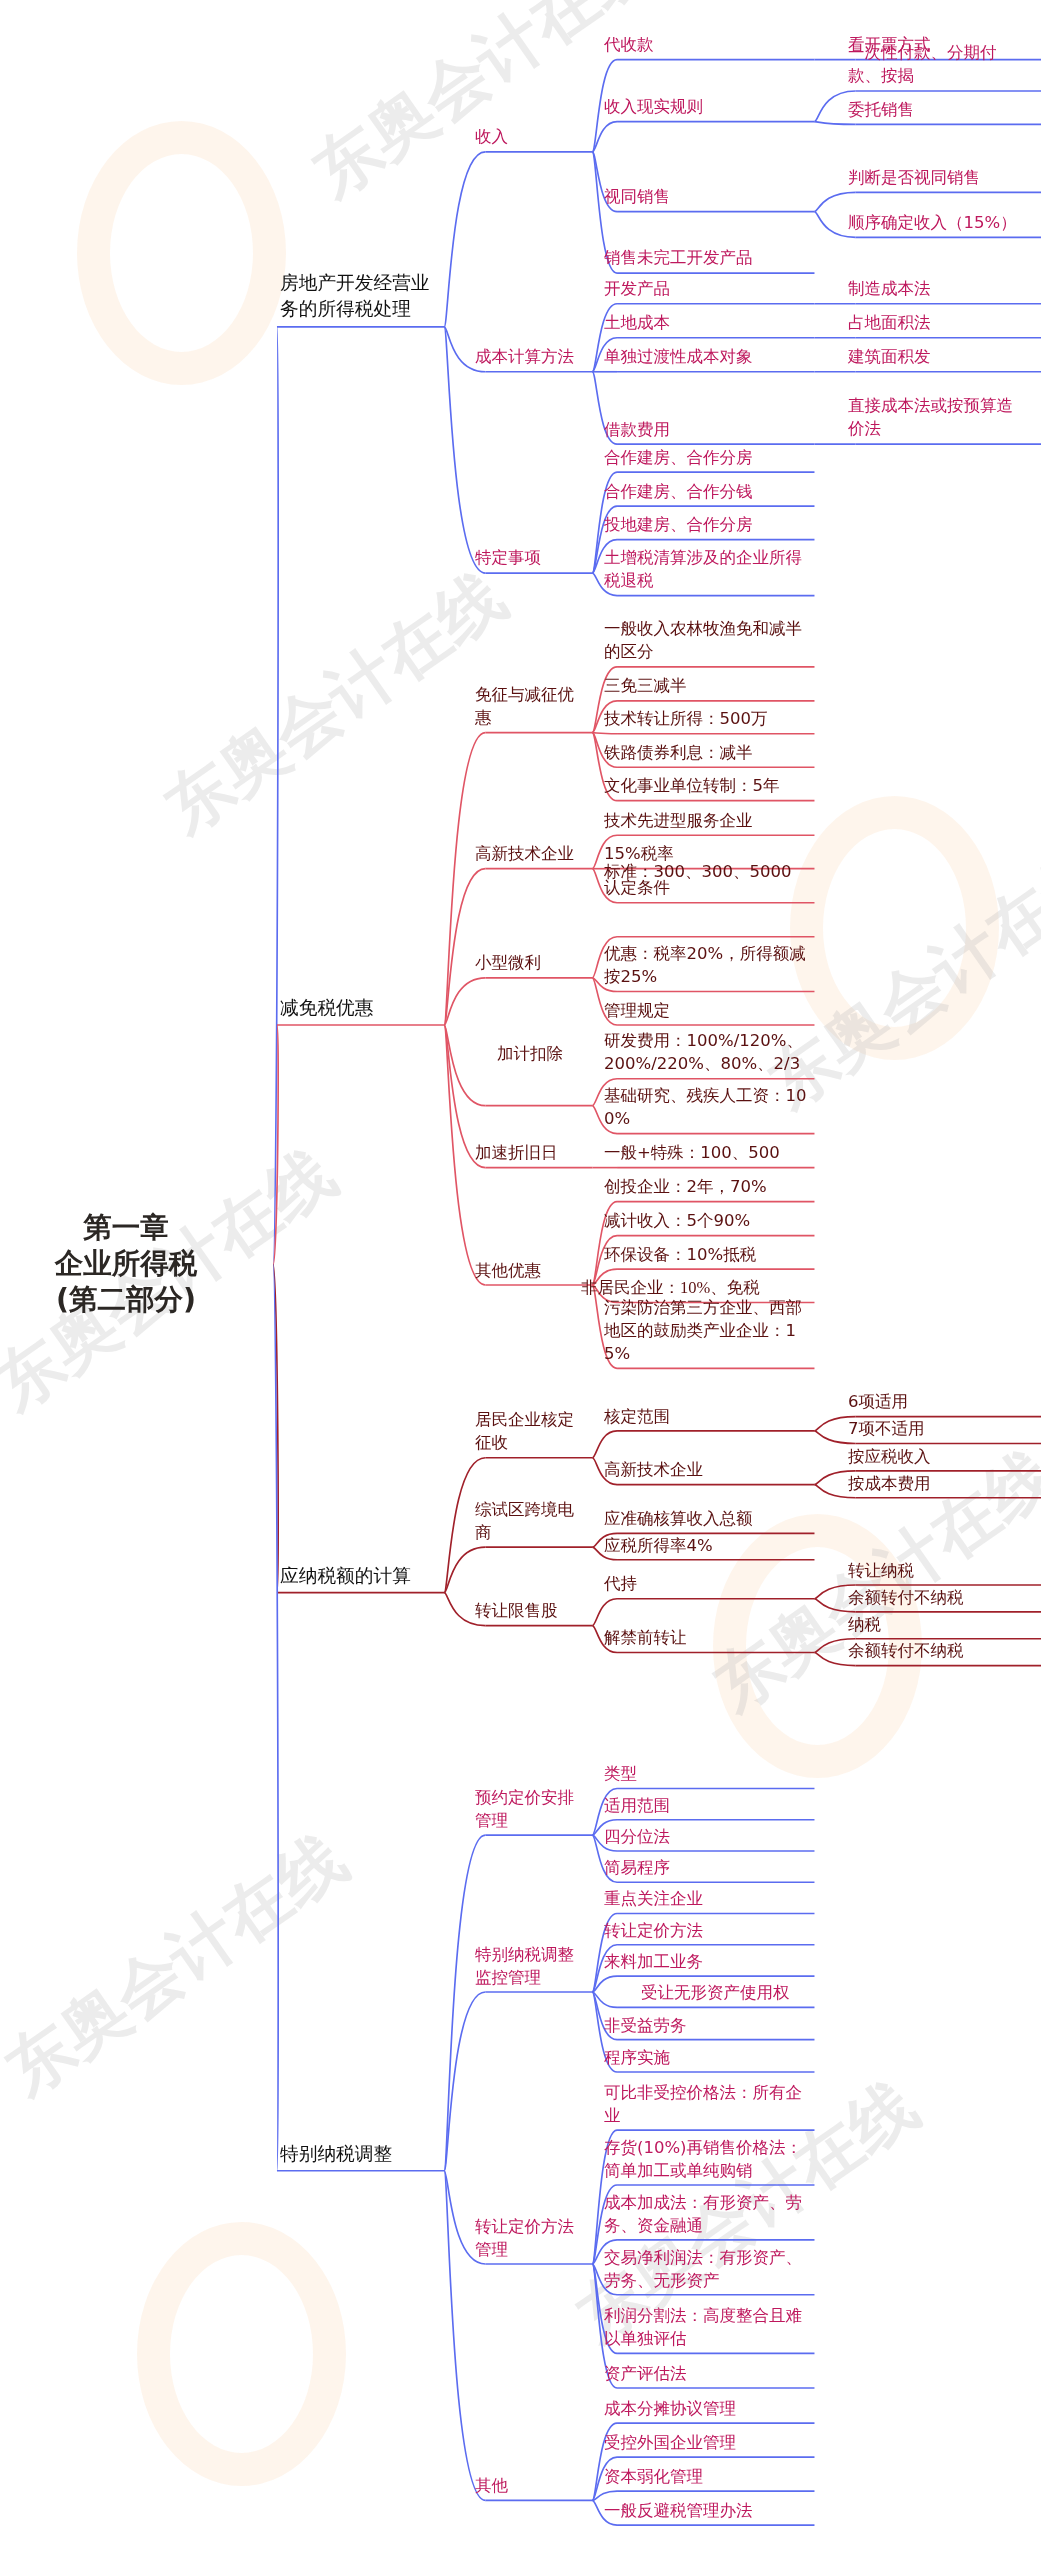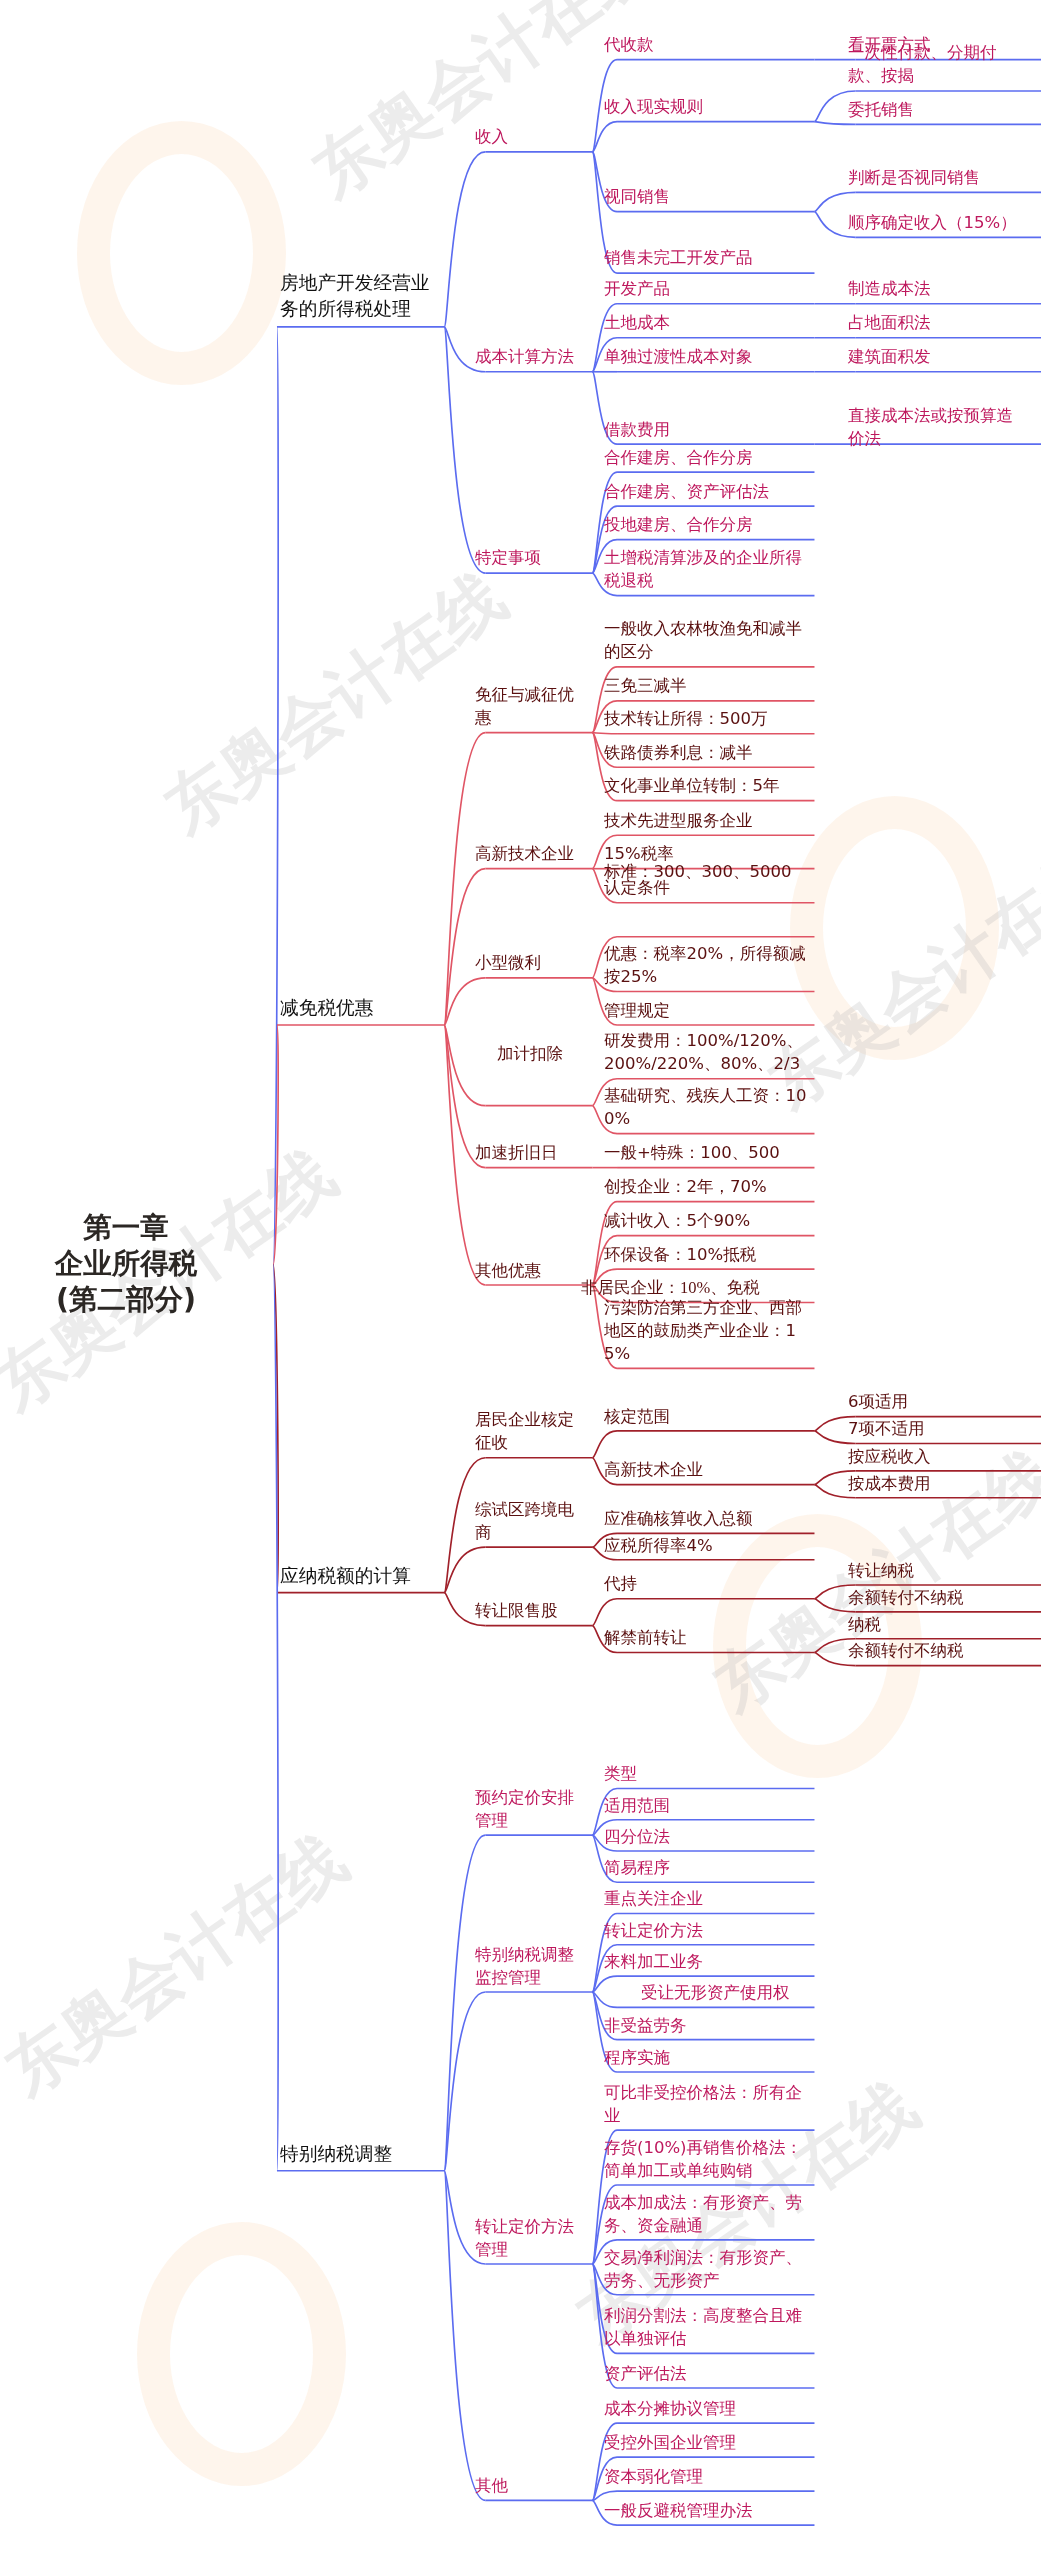--- a/index.html
+++ b/index.html
@@ -241,24 +241,24 @@
     <div class="node blue" style="left: 848px; width: 181px; top: 211px;">顺序确定收入（15%）</div>
     <div class="node blue" style="left: 604px; width: 208px; top: 246px;">销售未完工开发产品</div>
     <div class="node blue" style="left: 475px; width: 110px; top: 345px;">成本计算方法</div>
     <div class="node blue" style="left: 604px; width: 208px; top: 277px;">开发产品</div>
     <div class="node blue" style="left: 848px; width: 181px; top: 277px;">制造成本法</div>
     <div class="node blue" style="left: 604px; width: 208px; top: 311px;">土地成本</div>
     <div class="node blue" style="left: 848px; width: 181px; top: 311px;">占地面积法</div>
     <div class="node blue" style="left: 604px; width: 208px; top: 345px;">单独过渡性成本对象</div>
     <div class="node blue" style="left: 848px; width: 181px; top: 345px;">建筑面积发</div>
     <div class="node blue" style="left: 604px; width: 208px; top: 418px;">借款费用</div>
-    <div class="node blue" style="left: 848px; width: 181px; top: 404px;">直接成本法或按预算造价法</div>
+    <div class="node blue" style="left: 848px; width: 181px; top: 394px;">直接成本法或按预算造价法</div>
     <div class="node blue" style="left: 475px; width: 110px; top: 546px;">特定事项</div>
     <div class="node blue" style="left: 604px; width: 208px; top: 446px;">合作建房、合作分房</div>
-    <div class="node blue" style="left: 604px; width: 208px; top: 480px;">合作建房、资产评估法</div>
+    <div class="node blue" style="left: 604px; width: 208px; top: 480px;">合作建房、合作分钱</div>
     <div class="node blue" style="left: 604px; width: 208px; top: 513px;">投地建房、合作分房</div>
     <div class="node blue" style="left: 604px; width: 208px; top: 546px;">土增税清算涉及的企业所得税退税</div>
     <div class="node l1" style="left: 280px; width: 159px; top: 995px;">减免税优惠</div>
     <div class="node red" style="left: 475px; width: 110px; top: 683px;">免征与减征优惠</div>
     <div class="node red" style="left: 604px; width: 208px; top: 617px;">一般收入农林牧渔免和减半的区分</div>
     <div class="node red" style="left: 604px; width: 208px; top: 674px;">三免三减半</div>
     <div class="node red" style="left: 604px; width: 208px; top: 707px;">技术转让所得：500万</div>
     <div class="node red" style="left: 604px; width: 208px; top: 741px;">铁路债券利息：减半</div>
     <div class="node red" style="left: 604px; width: 208px; top: 774px;">文化事业单位转制：5年</div>
     <div class="node red" style="left: 475px; width: 110px; top: 842px;">高新技术企业</div>

